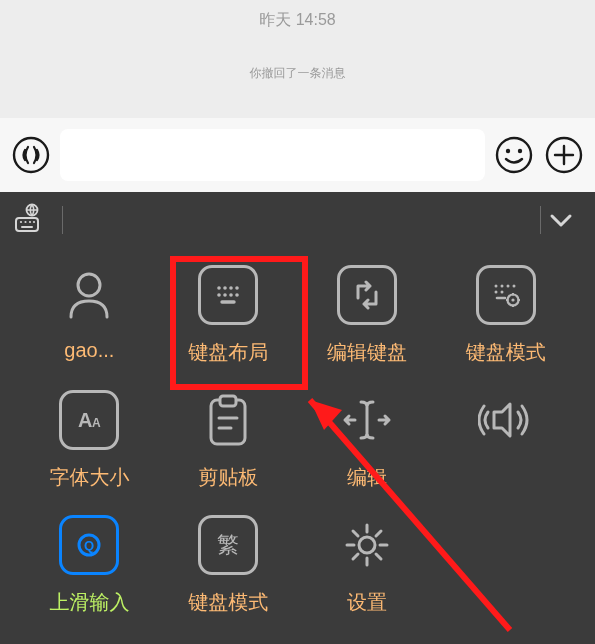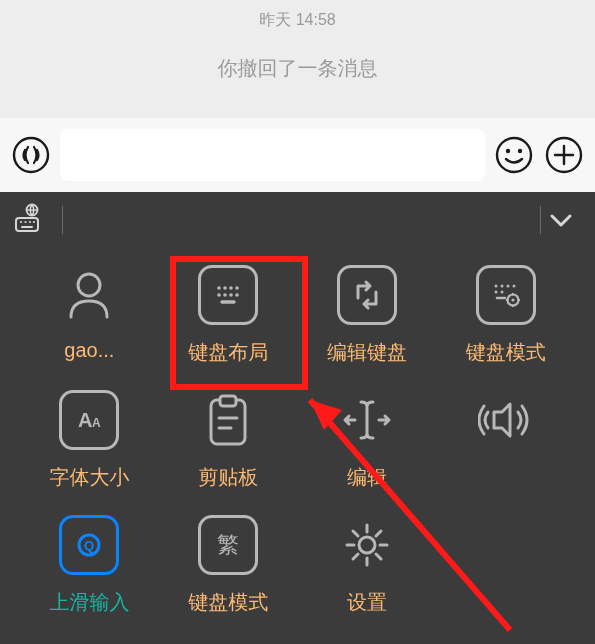--- a/index.html
+++ b/index.html
@@ -18,22 +18,22 @@
       align-items: center;
       padding-top: 12px;
     }
     .timestamp {
       color: #9a9a9a;
       font-size: 16px;
       margin-top: -2px;
     }
     .recall-msg {
       color: #9a9a9a;
-      font-size: 20px;
-      margin-top: 24px;
+      font-size: 12px;
+      margin-top: 34px;
     }
     .input-bar {
       background: #f7f7f7;
       height: 74px;
       display: flex;
       align-items: center;
       padding: 0 10px;
       gap: 8px;
     }
     .voice-btn, .emoji-btn, .plus-btn {
@@ -109,21 +109,21 @@
       height: 60px;
     }
     .kb-icon-box.active {
       border-color: #0a84ff;
     }
     .kb-label {
       font-size: 20px;
       color: #fdba74;
     }
     .kb-label.active {
-      color: #14b8a6;
+      color: #bef264;
     }
     .highlight-box {
       position: absolute;
       border: 6px solid #ff1a1a;
       pointer-events: none;
     }
     .arrow-svg {
       position: absolute;
       pointer-events: none;
     }

